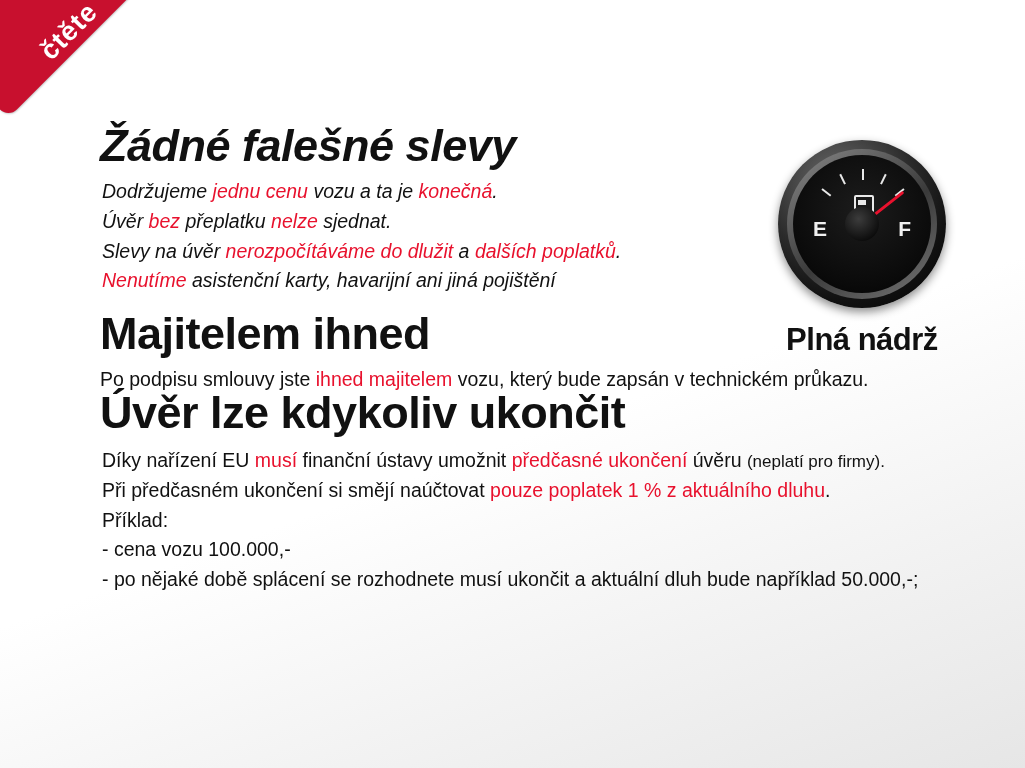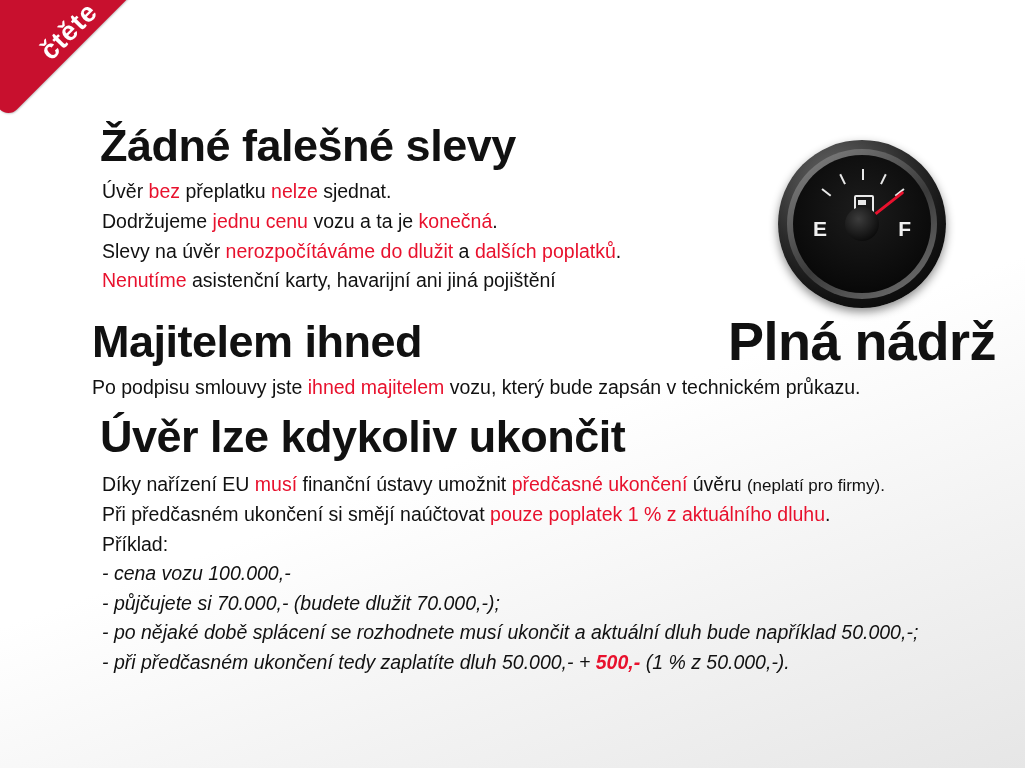--- a/index.html
+++ b/index.html
@@ -77,43 +77,42 @@
     line-height: 1.05;
     white-space: nowrap;
   }
   .body-line {
     font-size: 19.5px;
     color: #111111;
     line-height: 1.52;
     white-space: nowrap;
   }
   .body-line.italic {
-    font-style: italic;
   }
   .red {
     color: #e8112d;
   }
   .red-b {
     color: #e8112d;
     font-weight: bold;
   }
   .small-note {
     font-size: 17px;
     color: #111111;
   }
 
   
-  #sec1 { position: absolute; left: 100px; top: 122px; }
+  #sec1 { position: absolute; left: 100px; top: 122px; font-style: italic; }
   #sec1 .h2 { margin: 0 0 8px 0; }
   #sec1 .body-line { margin-left: 2px; }
 
-  #sec2 { position: absolute; left: 92px; top: 310px; margin-top: 8px; }
+  #sec2 { position: absolute; left: 100px; top: 310px; }
   #sec2 .h2 { margin: 0 0 8px 0; }
 
-  #sec3 { position: absolute; left: 100px; top: 413px; }
+  #sec3 { position: absolute; left: 100px; top: 389px; }
   #sec3 .h2 { margin: 0 0 10px 0; }
   #sec3 .body-line { margin-left: 2px; }
   .ex-line { margin-left: 2px; }
 
   
   .gauge-block {
     position: absolute;
     right: 18px;
     top: 140px;
     width: 290px;
@@ -191,61 +190,59 @@
   }
   .gauge .hub {
     position: absolute;
     left: 50%; top: 50%;
     width: 34px; height: 34px;
     margin: -17px 0 0 -17px;
     border-radius: 50%;
     background: radial-gradient(circle at 40% 35%, #3c3c3c, #0c0c0c 75%);
   }
   .gauge-caption {
-    margin-top: 2px;
-    font-size: 54px;
+    margin-top: 14px;
+    font-size: 31px;
     font-weight: bold;
     color: #111111;
     letter-spacing: -0.5px;
     white-space: nowrap;
   }
 </style>
 </head>
 <body>
 
 <div class="slide">
 
   <div class="ribbon-wrap">
     <div class="ribbon"></div>
     <div class="ribbon-text">čtěte</div>
   </div>
 
 
   <div id="sec1">
     <div class="h2">Žádné falešné slevy</div>
+    <div class="body-line" id="s1l0"><span>Dodržujeme </span><span class="red">jednu cenu</span><span> vozu a ta je </span><span class="red">konečná</span><span>.</span></div>
     <div class="body-line" id="s1l1"><span>Úvěr </span><span class="red">bez</span><span> přeplatku </span><span class="red">nelze</span><span> sjednat.</span></div>
-    <div class="body-line" id="s1l0"><span>Dodržujeme </span><span class="red">jednu cenu</span><span> vozu a ta je </span><span class="red">konečná</span><span>.</span></div>
     <div class="body-line" id="s1l2"><span>Slevy na úvěr </span><span class="red">nerozpočítáváme do dlužit</span><span> a </span><span class="red">dalších poplatků</span><span>.</span></div>
     <div class="body-line" id="s1l3"><span class="red">Nenutíme</span><span> asistenční karty, havarijní ani jiná pojištění</span></div>
   </div>
 
   <div id="sec2">
     <div class="h2">Majitelem ihned</div>
     <div class="body-line" id="s2l0"><span>Po podpisu smlouvy jste </span><span class="red">ihned majitelem</span><span> vozu, který bude zapsán v technickém průkazu.</span></div>
   </div>
 
   <div id="sec3">
     <div class="h2">Úvěr lze kdykoliv ukončit</div>
     <div class="body-line" id="s3l0"><span>Díky nařízení EU </span><span class="red">musí</span><span> finanční ústavy umožnit </span><span class="red">předčasné ukončení</span><span> úvěru </span><span class="small-note">(neplatí pro firmy).</span></div>
     <div class="body-line" id="s3l1"><span>Při předčasném ukončení si smějí naúčtovat </span><span class="red">pouze poplatek 1 % z aktuálního dluhu</span><span>.</span></div>
     <div class="body-line" id="s3l2"><span>Příklad:</span></div>
     <div class="body-line italic ex-line" id="s3e0"><span>- cena vozu 100.000,-</span></div>
-    <div class="body-line italic ex-line" id="s3e2"><span>- půjčujete si 70.000,- (budete dlužit 70.000,-);</span></div>
     <div class="body-line italic ex-line" id="s3e3"><span>- po nějaké době splácení se rozhodnete musí ukončit a aktuální dluh bude například 50.000,-;</span></div>
-    <div class="body-line italic ex-line" id="s3e4"><span>- při předčasném ukončení tedy zaplatíte dluh 50.000,- + </span><span class="red-b">500,-</span><span> (1 % z 50.000,-).</span></div>
   </div>
 
   <div class="gauge-block">
     <div class="gauge">
       <div class="bezel"></div>
       <div class="face">
         <div class="tick" style="transform: rotate(-52deg);"></div>
         <div class="tick" style="transform: rotate(-26deg);"></div>
         <div class="tick" style="transform: rotate(0deg);"></div>
         <div class="tick" style="transform: rotate(26deg);"></div>

